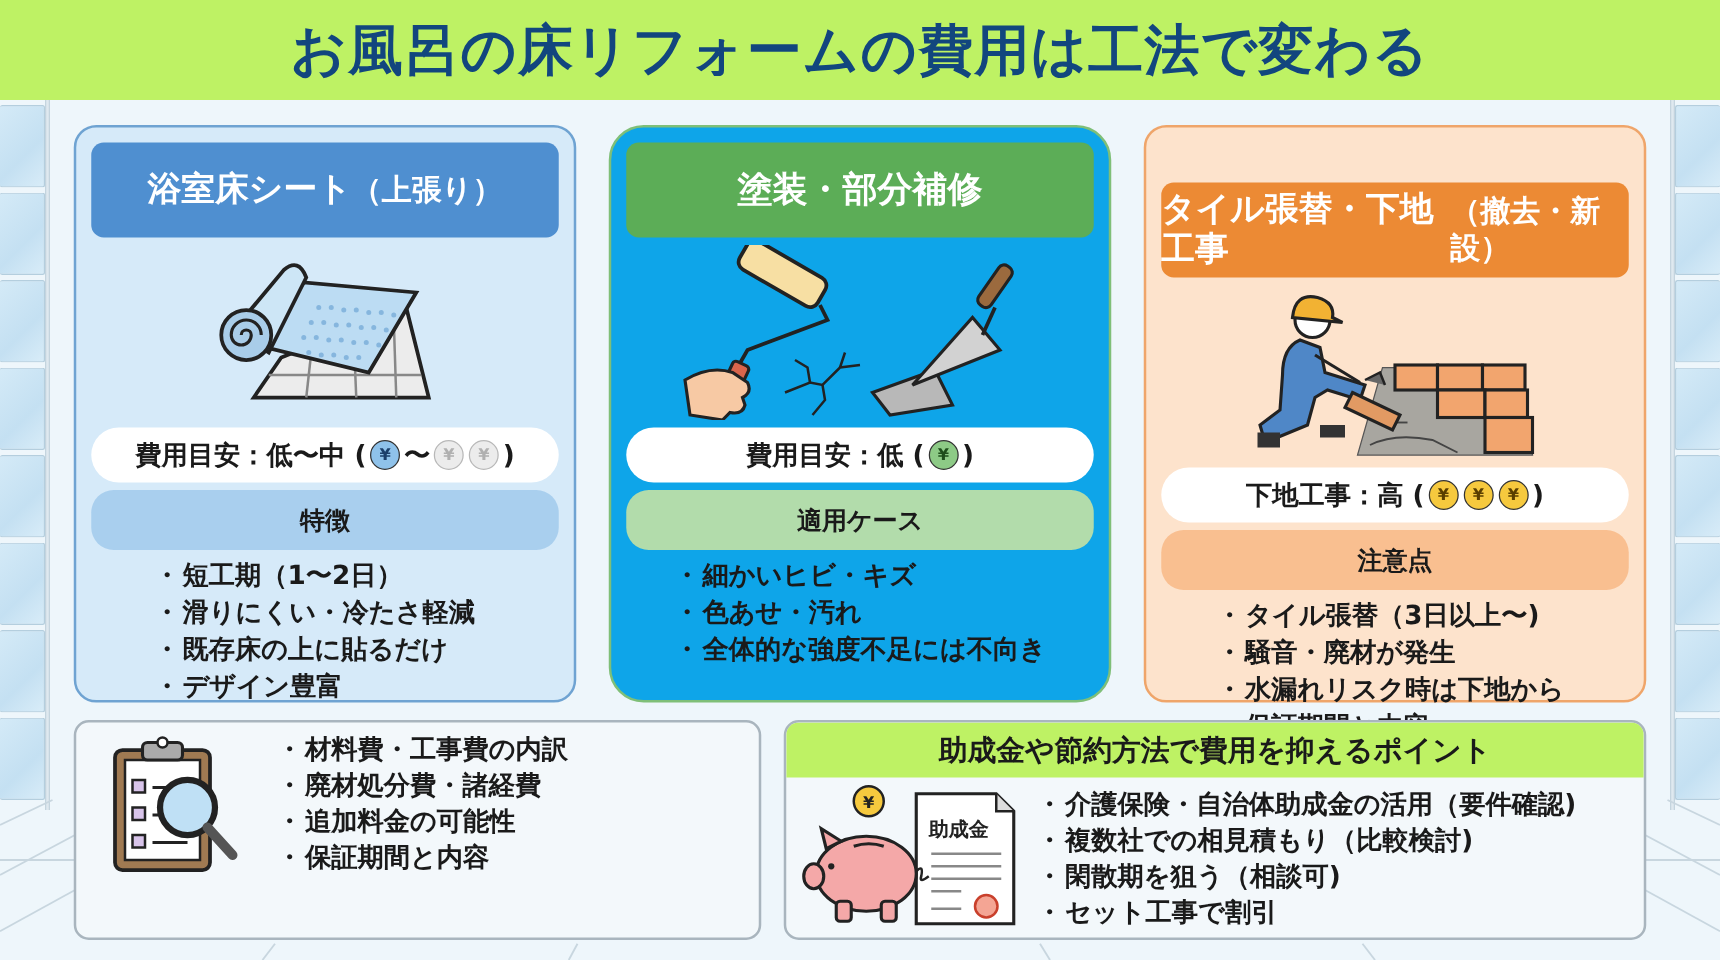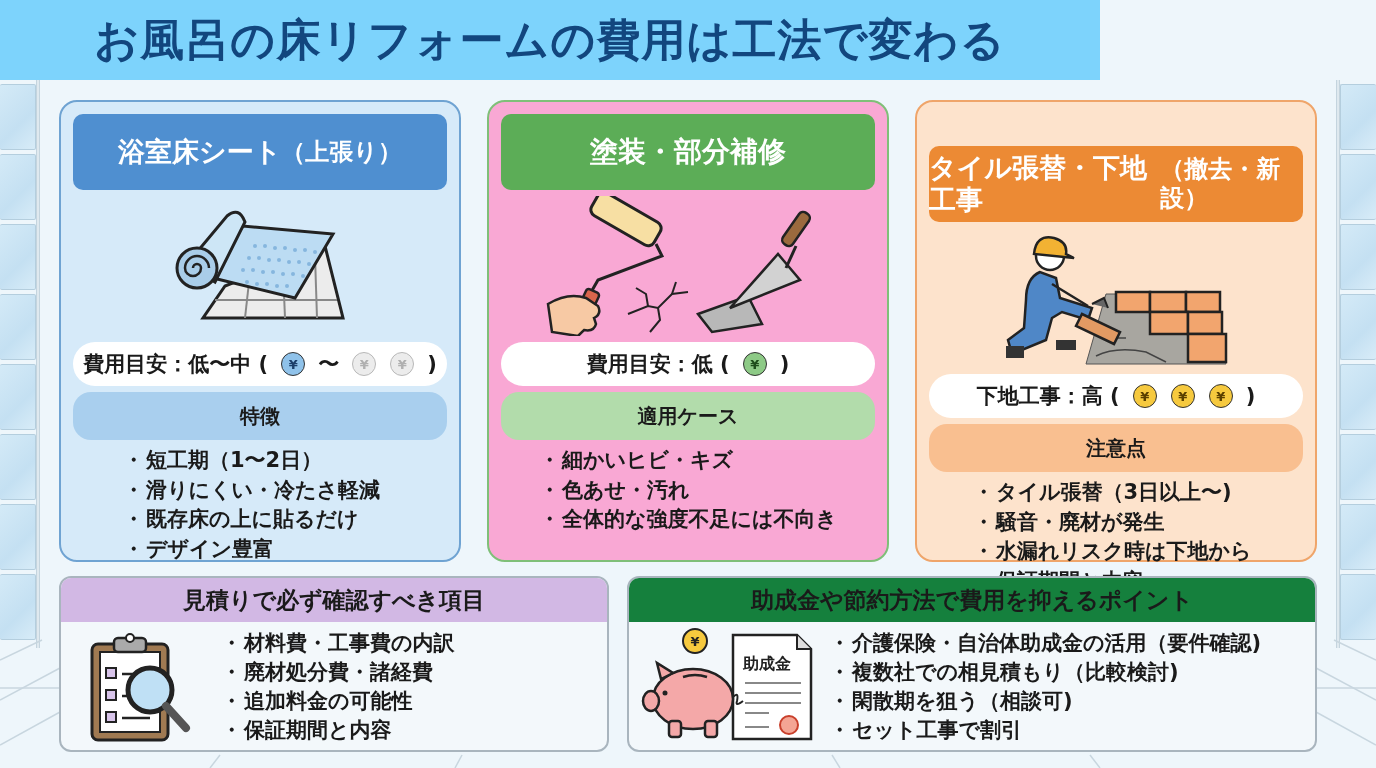--- a/index.html
+++ b/index.html
@@ -22,56 +22,56 @@
     border: 1px solid #b4cede; border-radius: 2px;
   }
   .wall.left .tile { border-left: none; }
   .wall.right .tile { border-right: none; }
   .wall-edge { position: absolute; top: 80px; width: 4px; height: 568px; background: #dfe9ef; border-left: 1px solid #c4d4de; border-right: 1px solid #c4d4de; }
   .wall-edge.left { left: 36px; }
   .wall-edge.right { right: 36px; }
   .floor-lines { position: absolute; left: 0; top: 0; width: 1376px; height: 768px; pointer-events: none; }
 
   .title-bar {
-    position: absolute; left: 0; top: 0; width: 1100px; height: 80px;
-    background: #7dd3fc;
+    position: absolute; left: 0; top: 0; width: 1376px; height: 80px;
+    background: #bef264;
     display: flex; align-items: center; justify-content: center;
   }
   .title-bar h1 {
     font-family: "DejaVu Sans", sans-serif;
     font-weight: bold; font-size: 44px; color: #12467e; letter-spacing: 1px;
   }
 
   .card {
     position: absolute; top: 100px; width: 402px; height: 462px;
     border-radius: 18px; border: 2px solid;
     padding: 12px 12px 0 12px;
   }
   .card.blue { left: 59px; background: #d6eaf9; border-color: #6fa3d2; }
-  .card.green { left: 487px; background: #f9a8d4; border-color: #7fbf78; }
+  .card.green { left: 487px; background: #0ea5e9; border-color: #7fbf78; border-radius: 28px; }
   .card.orange { left: 915px; background: #fde3cc; border-color: #efa56a; }
 
   .card-head {
     height: 76px; border-radius: 10px;
     display: flex; flex-direction: row; align-items: center; justify-content: center;
     color: #fff; font-weight: bold; line-height: 1.2;
   }
   .card.blue .card-head { background: #4f8fd0; }
   .card.green .card-head { background: #5cad57; }
   .card.orange .card-head { background: #ec8a34; margin-top: 32px; }
   .card-head .t1 { font-size: 27px; }
   .card-head .t2 { font-size: 24px; }
   .card.green .card-head .t1 { font-size: 28px; }
 
   .illus { height: 152px; display: flex; align-items: center; justify-content: center; }
 
   .cost-pill {
     height: 44px; background: #fff; border-radius: 22px;
     display: flex; align-items: center; justify-content: center;
-    font-size: 21px; font-weight: bold; gap: 12px;
+    font-size: 21px; font-weight: bold; gap: 2px;
   }
   .coin {
     display: inline-flex; width: 24px; height: 24px; border-radius: 50%;
     align-items: center; justify-content: center; font-size: 13px; font-weight: bold;
     border: 1.5px solid #333; margin: 0 1px;
   }
   .coin.blue { background: #8fc2ea; color: #1c3f6a; }
   .coin.grey { background: #ececec; color: #b0b0b0; border-color: #b8b8b8; }
   .coin.green { background: #8dca86; color: #1e4d1b; }
   .coin.gold { background: #f6c93e; color: #5a3f00; }
@@ -95,21 +95,21 @@
     position: absolute; top: 576px; height: 176px;
     background: #f3f8fb; border: 2px solid #a9b5be; border-radius: 12px; overflow: hidden;
   }
   .bottom-card.left { left: 59px; width: 550px; }
   .bottom-card.right { left: 627px; width: 690px; }
   .bottom-head {
     height: 44px; display: flex; align-items: center; justify-content: center;
     font-size: 23px; font-weight: bold;
   }
   .bottom-card.left .bottom-head { background: #d2b8e4; }
-  .bottom-card.right .bottom-head { background: #15803d; }
+  .bottom-card.right .bottom-head { background: #bef264; }
   .bottom-body { display: flex; align-items: center; height: 130px; }
   .bottom-card.left .bottom-illus { width: 160px; display: flex; justify-content: center; }
   .bottom-card.right .bottom-illus { width: 200px; display: flex; justify-content: center; }
   .bottom-card .bullets { padding-left: 0; margin-top: 0; }
   .bottom-card .bullets li { font-size: 21px; line-height: 29px; }
 </style>
 </head>
 <body>
 
 <div class="wall left">
@@ -300,21 +300,20 @@
   <div class="section-pill">注意点</div>
   <ul class="bullets">
     <li>タイル張替（3日以上〜)</li>
     <li>騒音・廃材が発生</li>
     <li>水漏れリスク時は下地から</li>
     <li>保証期間と内容</li>
   </ul>
 </div>
 
 <div class="bottom-card left">
-  <div class="bottom-head">見積りで必ず確認すべき項目</div>
   <div class="bottom-body">
     <div class="bottom-illus">
       <svg width="110" height="115" viewBox="0 0 110 115">
         <rect x="6" y="14" width="76" height="96" rx="6" fill="#a07a52" stroke="#222" stroke-width="3"></rect>
         <rect x="14" y="22" width="60" height="80" fill="#fff" stroke="#222" stroke-width="2"></rect>
         <rect x="28" y="8" width="32" height="14" rx="4" fill="#aaa" stroke="#222" stroke-width="2.5"></rect>
         <circle cx="44" cy="8" r="4" fill="#fff" stroke="#222" stroke-width="2"></circle>
         <g fill="#d8c4ea" stroke="#222" stroke-width="2">
           <rect x="20" y="38" width="10" height="10"></rect>
             <rect x="20" y="60" width="10" height="10"></rect>

